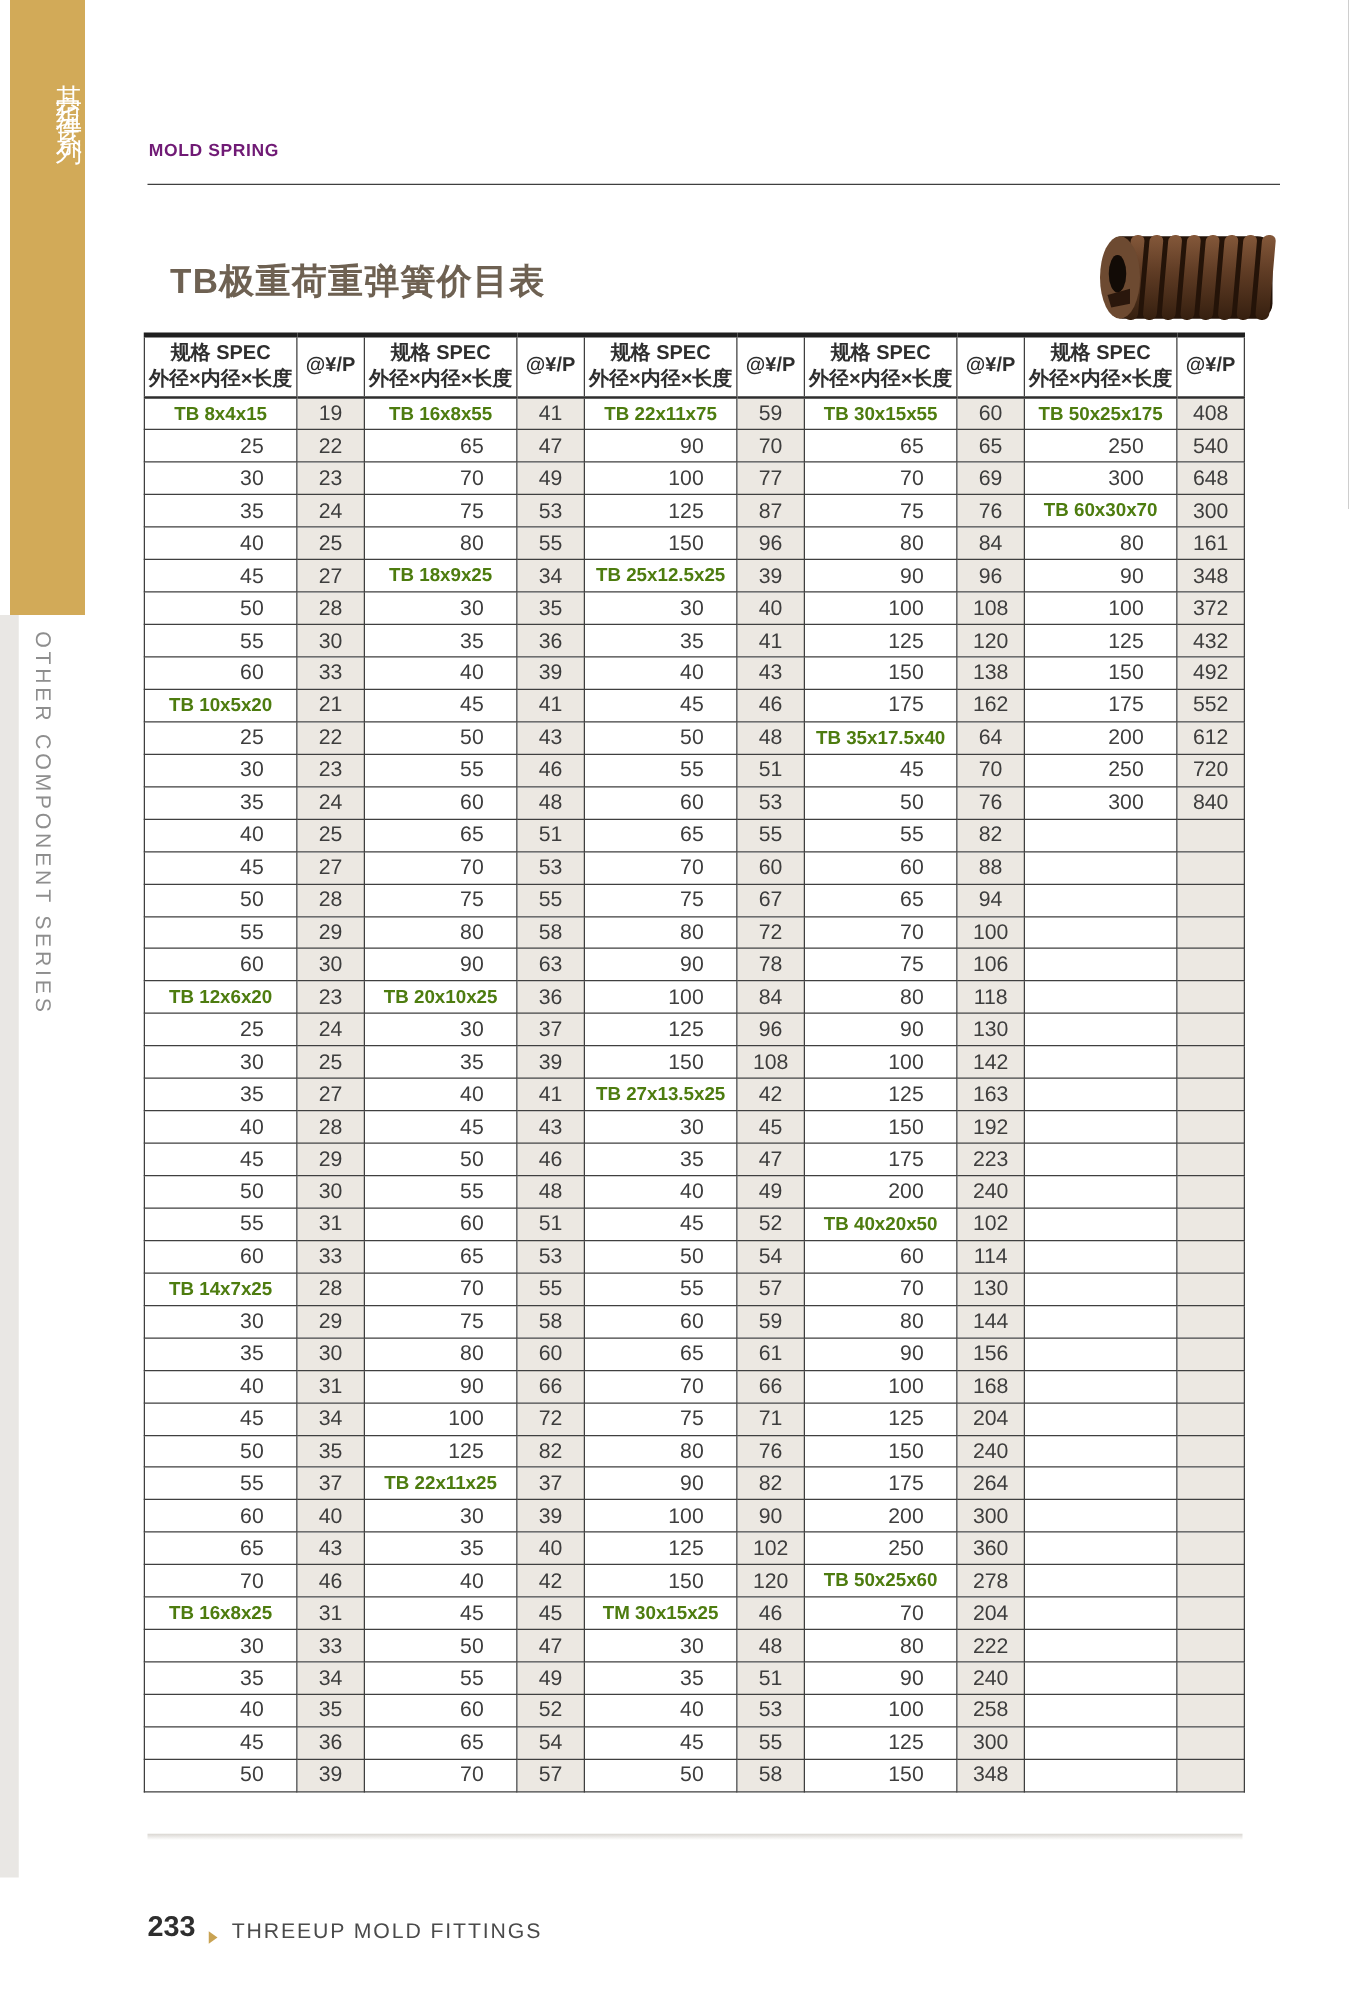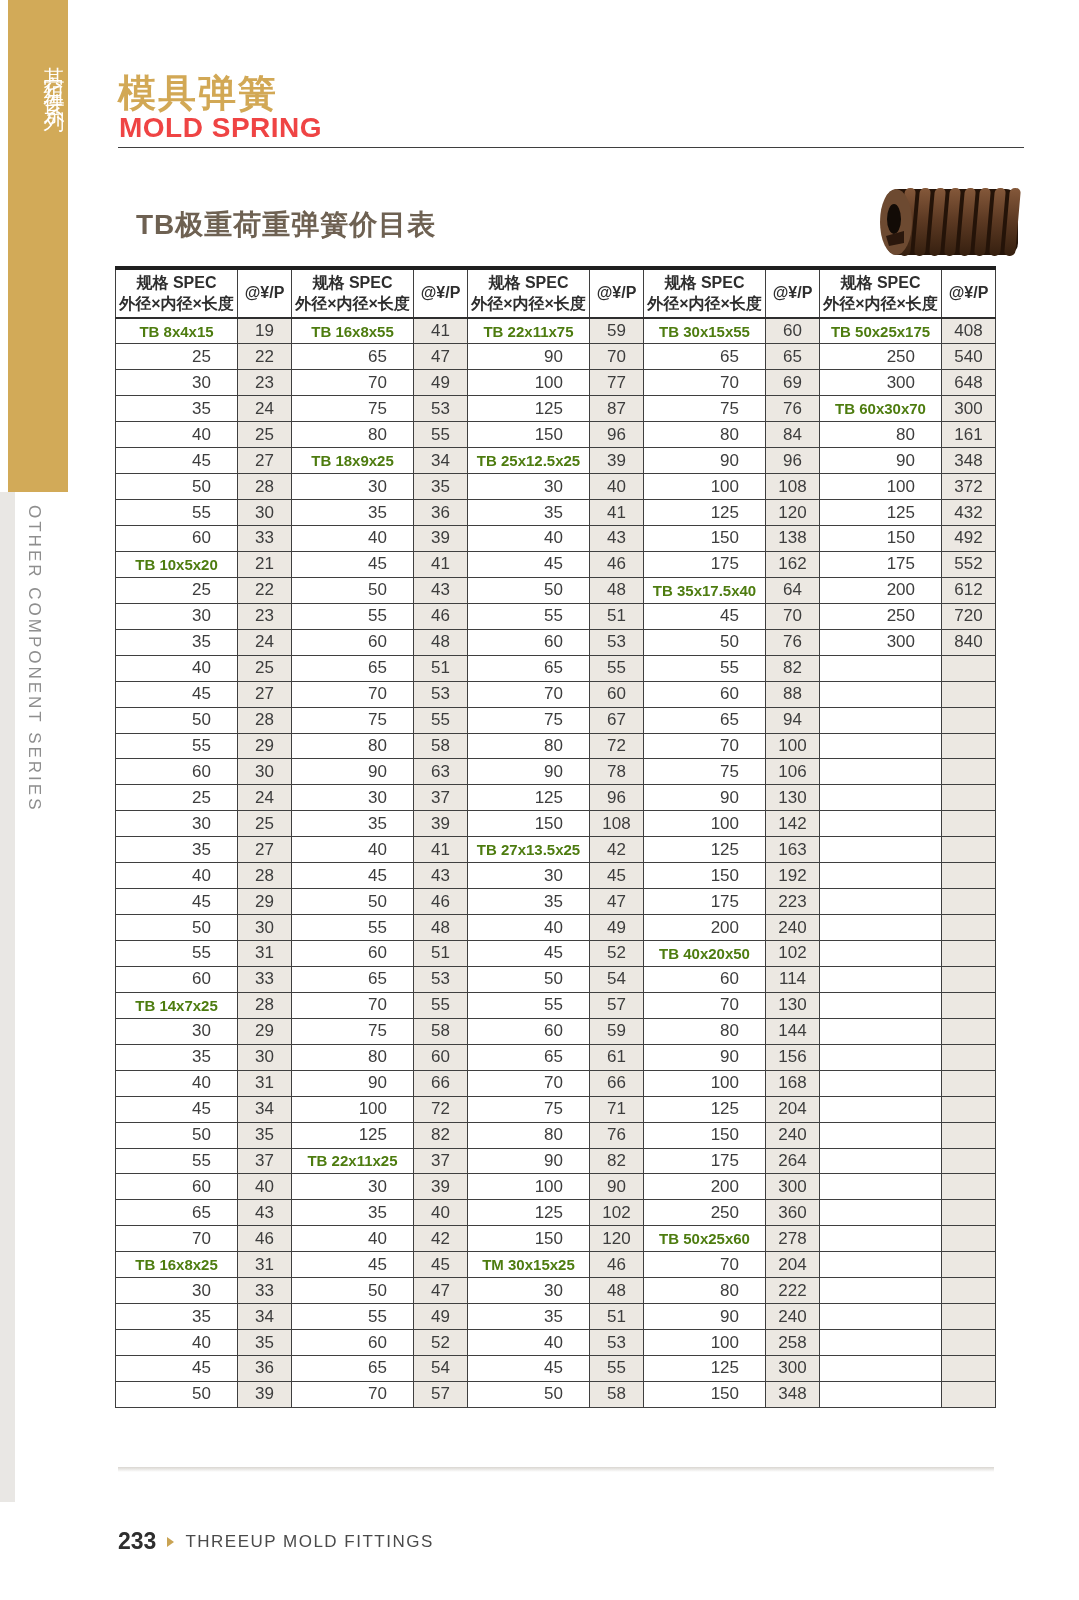--- a/index.html
+++ b/index.html
@@ -16,21 +16,21 @@
     writing-mode:vertical-rl; text-orientation:upright;
     color:#ffffff; font-size:21px; letter-spacing:9px; font-weight:400;
   }
   .edge-strip { position:absolute; left:0; top:492px; width:15px; height:1010px; background:#e9e7e4; }
   .sidebar-en {
     position:absolute; left:24px; top:505px;
     writing-mode:vertical-rl; font-size:17px; color:#8e8e8e; letter-spacing:3px; white-space:nowrap;
   }
   
   .title-cn { position:absolute; left:118px; top:68px; font-size:38px; font-weight:bold; color:#d2a855; letter-spacing:2px; }
-  .title-en { position:absolute; left:119px; top:112px; font-size:28px; font-weight:bold; color:#ef4444; letter-spacing:0.5px; }
+  .title-en { position:absolute; left:119px; top:112px; font-size:14px; font-weight:bold; color:#701a75; letter-spacing:0.5px; }
   .slogan-box {
     position:absolute; left:600px; top:84px; width:424px;
     display:flex; align-items:center; justify-content:flex-end; gap:9px;
   }
   .slogan-text { text-align:right; }
   .slogan-cn { font-size:21px; font-weight:bold; color:#141414; letter-spacing:1px; white-space:nowrap; }
   .slogan-cn .pipe { color:#aaaaaa; font-weight:normal; padding:0 9px; font-size:18px; }
   .slogan-en { font-size:15.5px; color:#222222; margin-top:3px; white-space:nowrap; }
   .slogan-bar { width:3px; height:52px; background:#111111; }
   .slogan-arrow {
@@ -52,37 +52,36 @@
     text-align:center; vertical-align:middle; line-height:1.3;
     border-top:4px solid #1f1f1f; border-bottom:2px solid #2e2e2e;
   }
   .price-table tbody tr { height:25.95px; }
   td.spec-len  { text-align:right; padding-right:26px; font-size:17px; color:#3d3d3d; background:#ffffff; }
   td.spec-name { text-align:center; font-size:15px; font-weight:bold; color:#4d7c0f; background:#ffffff; }
   td.price     { text-align:center; font-size:17px; color:#3d3d3d; background:#ece8e2; }
   .table-shadow { position:absolute; left:118px; top:1467px; width:876px; height:5px;
     background:linear-gradient(#d9d6d1, rgba(255,255,255,0)); }
   
-  .footer { position:absolute; left:118px; top:1528px; display:flex; align-items:center; gap:11px; }
+  .footer { position:absolute; left:118px; top:1528px; display:flex; align-items:flex-end; gap:11px; }
   .page-number { font-size:23px; font-weight:bold; color:#2e2e2e; }
   .footer-arrow { width:0; height:0; border-top:5px solid transparent; border-bottom:5px solid transparent; border-left:7px solid #c9a353; }
   .footer-brand { font-size:17px; color:#4a4a4a; letter-spacing:1.5px; }
 </style>
 </head>
 <body>
 
 <div id="page">
 
   <div class="sidebar-gold">
     <div class="sidebar-cn">其它组件系列</div>
   </div>
   <div class="edge-strip"></div>
   <div class="sidebar-en">OTHER COMPONENT SERIES</div>
 
-  <div class="title-cn">模具弹簧</div>
   <div class="title-en">MOLD SPRING</div>
 
   <div class="header-rule"></div>
 
   <div class="spring">
     <svg width="148" height="72" viewBox="0 0 148 72" aria-hidden="true">
       <defs>
         <linearGradient id="coilGrad" x1="0" y1="0" x2="0" y2="1">
           <stop offset="0" stop-color="#84583a"></stop>
           <stop offset="0.45" stop-color="#5e3b24"></stop>
@@ -361,20 +360,32 @@
           <td class="spec-len">90</td>
           <td class="price">63</td>
           <td class="spec-len">90</td>
           <td class="price">78</td>
           <td class="spec-len">75</td>
           <td class="price">106</td>
           <td class="spec-len"></td>
           <td class="price"></td>
         </tr>
         <tr>
+          <td class="spec-name">TB 12x6x20</td>
+          <td class="price">23</td>
+          <td class="spec-name">TB 20x10x25</td>
+          <td class="price">36</td>
+          <td class="spec-len">100</td>
+          <td class="price">84</td>
+          <td class="spec-len">80</td>
+          <td class="price">118</td>
+          <td class="spec-len"></td>
+          <td class="price"></td>
+        </tr>
+        <tr>
           <td class="spec-len">25</td>
           <td class="price">24</td>
           <td class="spec-len">30</td>
           <td class="price">37</td>
           <td class="spec-len">125</td>
           <td class="price">96</td>
           <td class="spec-len">90</td>
           <td class="price">130</td>
           <td class="spec-len"></td>
           <td class="price"></td>

